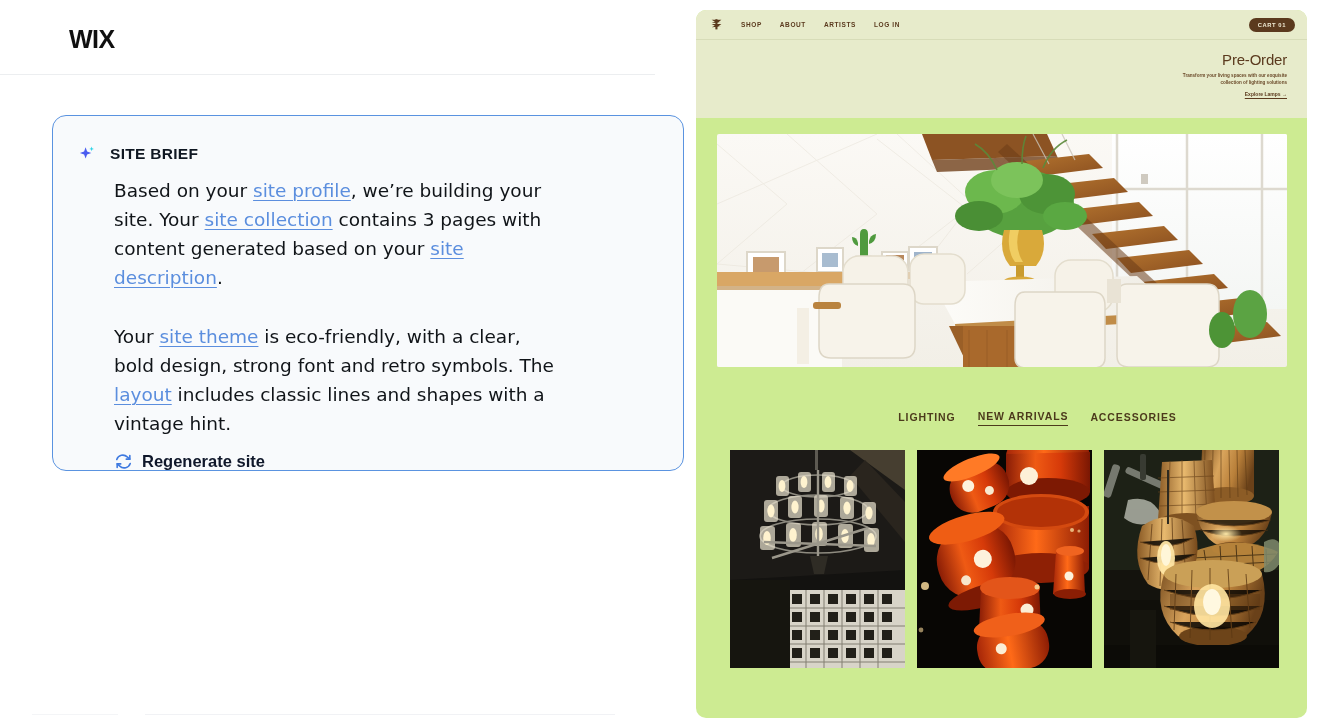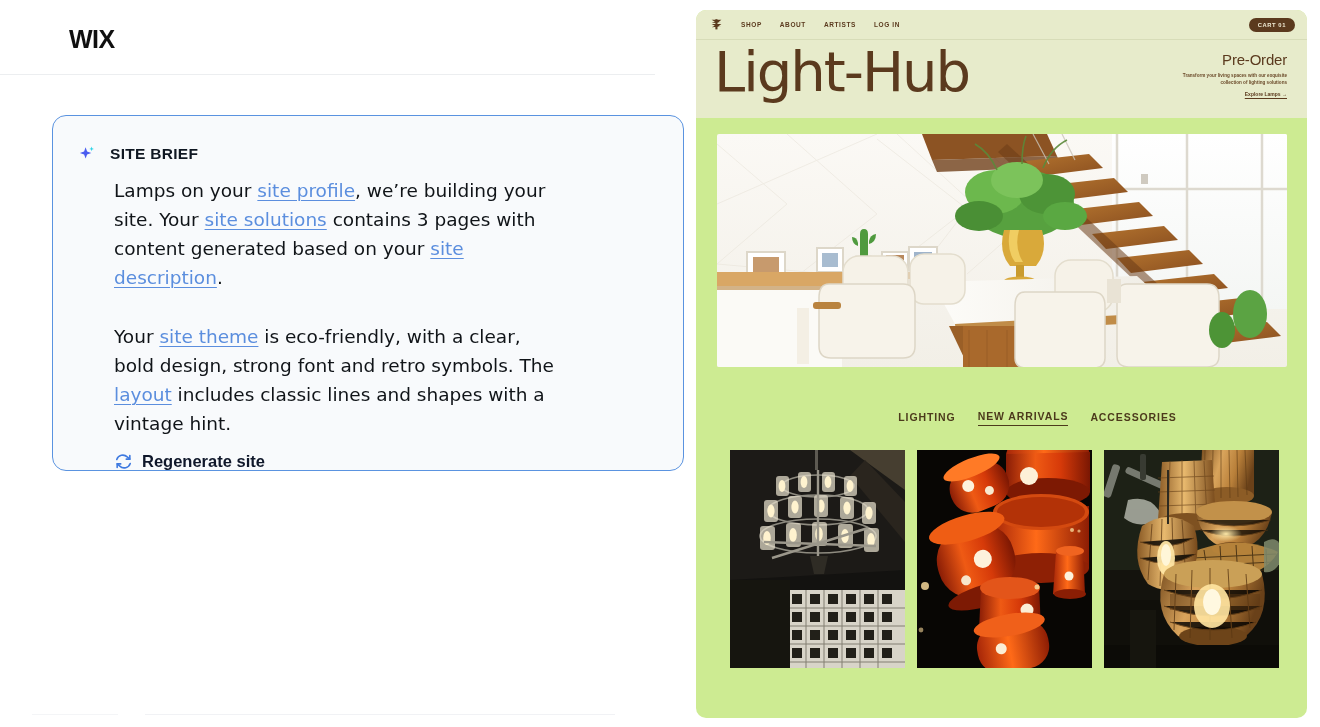--- a/index.html
+++ b/index.html
@@ -172,21 +172,21 @@
         <span class="sparkle-wrap">
           <svg class="sparkle-icon" viewBox="0 0 20 20">
             <path d="M8.6 3.2 L10.1 7.4 L14.3 8.9 L10.1 10.4 L8.6 14.6 L7.1 10.4 L2.9 8.9 L7.1 7.4 Z" fill="#4a5cf0"></path>
             <path d="M14.6 2.6 L15.2 4.3 L16.9 4.9 L15.2 5.5 L14.6 7.2 L14.0 5.5 L12.3 4.9 L14.0 4.3 Z" fill="#2dd4e8"></path>
           </svg>
         </span>
         <span class="brief-title">SITE BRIEF</span>
       </div>
 
       <div class="brief-body">
-        <p><span>Lamps on your </span><span class="lnk">site profile</span><span>, we’re building your site. Your </span><span class="lnk">site solutions</span><span> contains 3 pages with content generated based on your </span><span class="lnk">site description</span><span>.</span></p>
+        <p><span>Based on your </span><span class="lnk">site profile</span><span>, we’re building your site. Your </span><span class="lnk">site collection</span><span> contains 3 pages with content generated based on your </span><span class="lnk">site description</span><span>.</span></p>
         <p><span>Your </span><span class="lnk">site theme</span><span> is eco-friendly, with a clear, bold design, strong font and retro symbols. The </span><span class="lnk">layout</span><span> includes classic lines and shapes with a vintage hint.</span></p>
       </div>
 
       <div class="brief-actions">
         <button class="action-btn">
           <span>
             <svg width="19" height="19" viewBox="0 0 24 24" fill="none" stroke="#3f7ae0" stroke-width="2" stroke-linecap="round" stroke-linejoin="round">
               <path d="M3.5 9.5a8 8 0 0 1 13.2-3.3L20 9"></path>
               <path d="M20 4.5V9h-4.5"></path>
               <path d="M20.5 14.5a8 8 0 0 1-13.2 3.3L4 15"></path>
@@ -216,21 +216,20 @@
         </span>
         <a href="#">SHOP</a>
         <a href="#">ABOUT</a>
         <a href="#">ARTISTS</a>
         <a href="#">LOG IN</a>
       </div>
       <div class="cart-pill">CART 01</div>
     </div>
 
     <div class="hero-band"></div>
-    <div class="hero-title">Light-Hub</div>
 
     <div class="hero-right">
       <div class="po">Pre-Order</div>
       <div class="sub">Transform your living spaces with our exquisite collection of lighting solutions</div>
       <div class="explore">Explore Lamps  →</div>
     </div>
 
     <div class="hero-photo">
       <svg width="570" height="233" viewBox="0 0 570 233">
         <defs>

